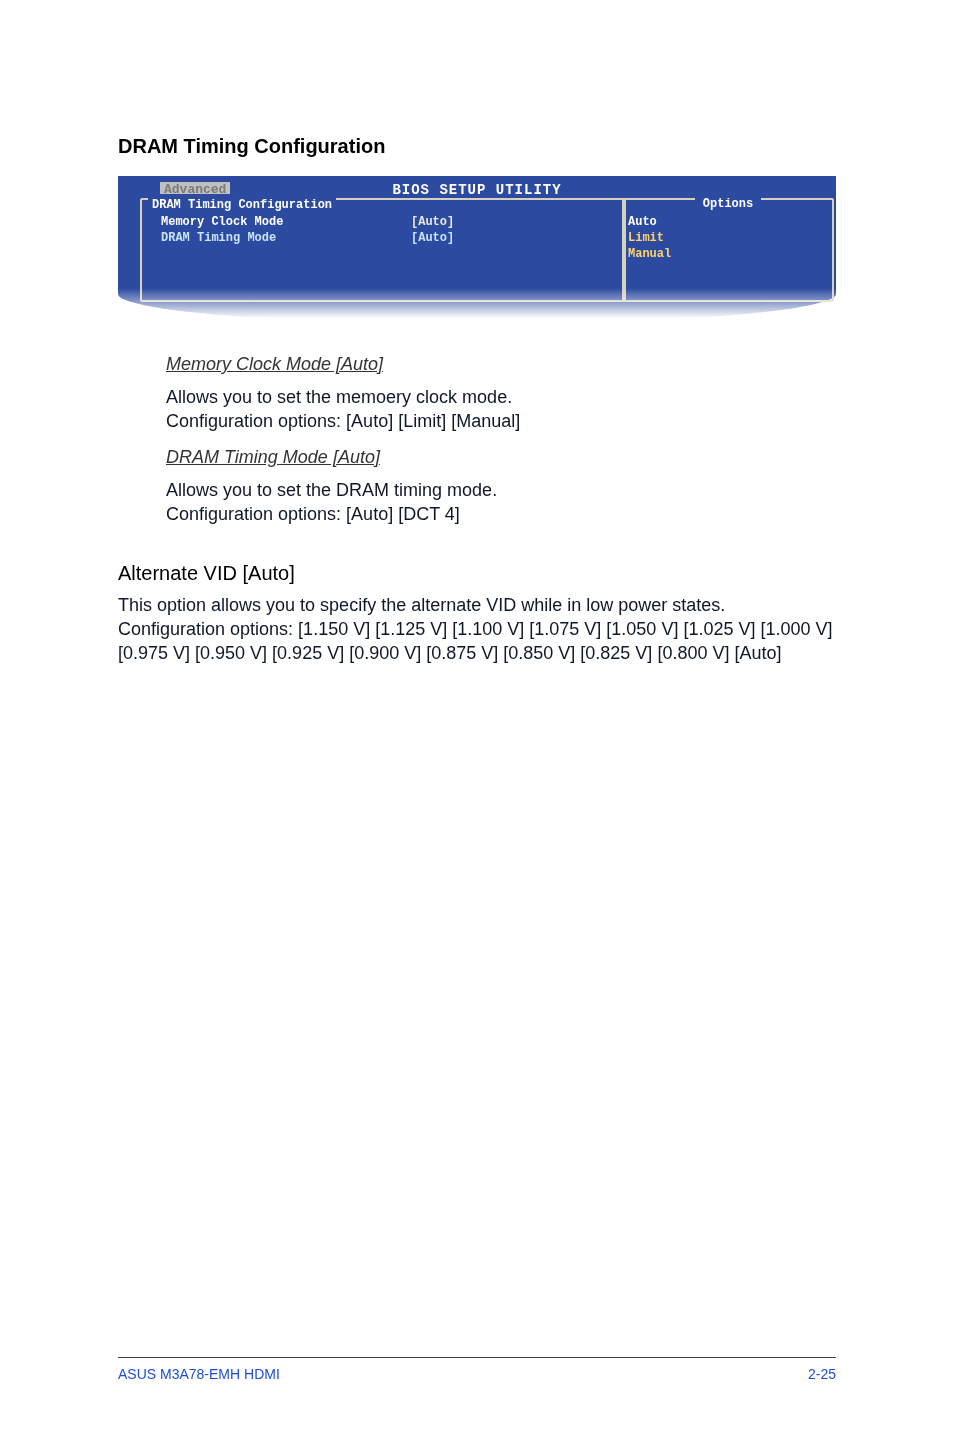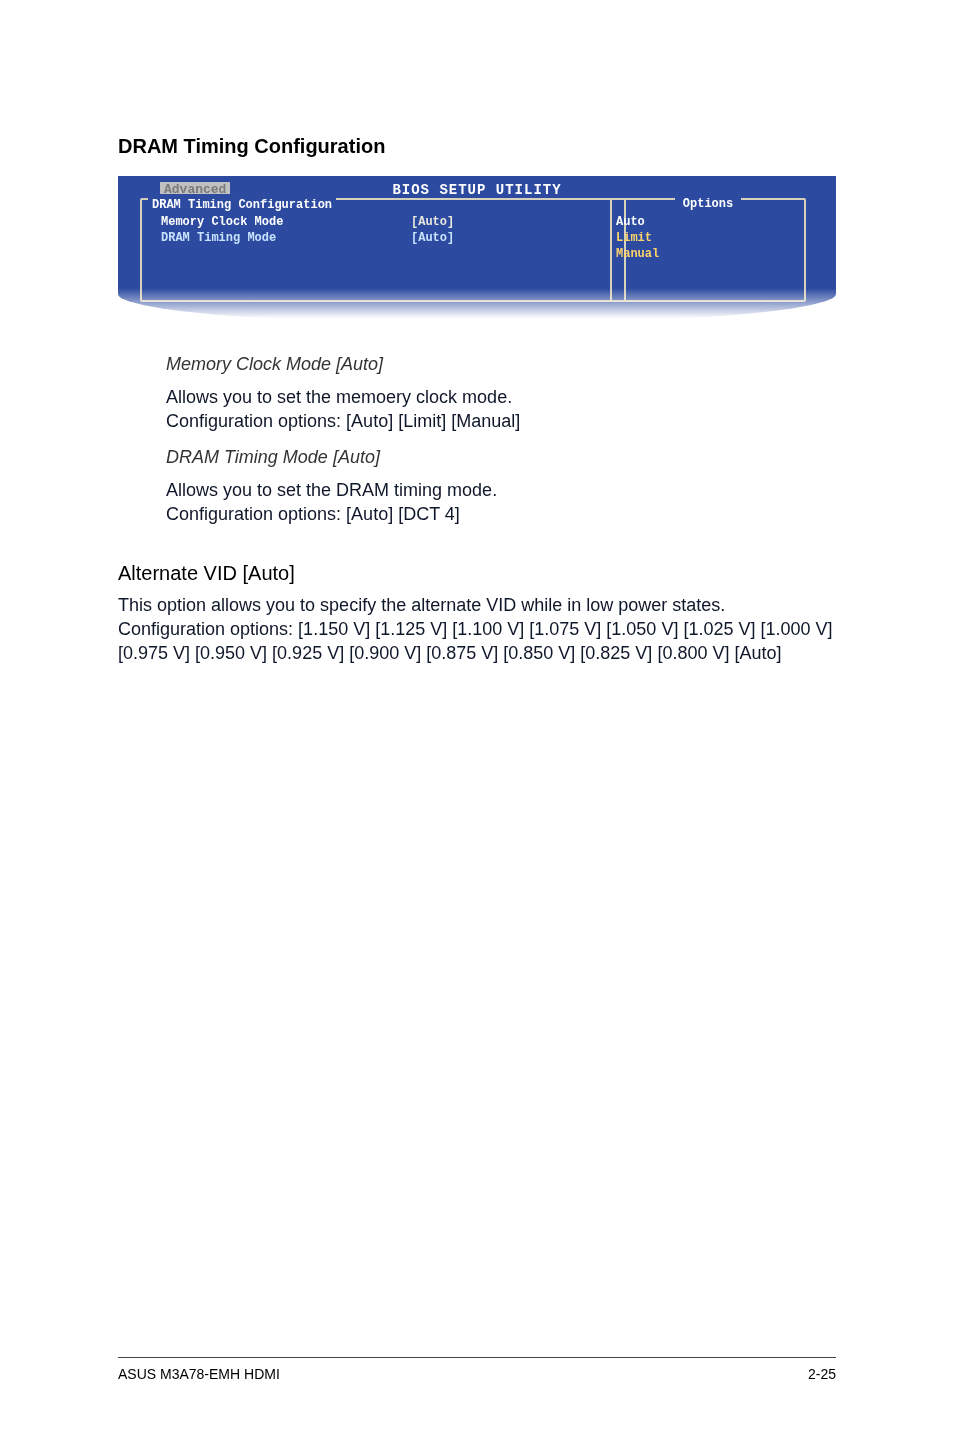--- a/index.html
+++ b/index.html
@@ -85,23 +85,23 @@
     font-weight: bold;
     line-height: 16px;
   }
   .bios-row .label { width: 250px; }
   .bios-row .label.sel { color: #ffffff; }
   .bios-row .label.unsel { color: #c9e3ff; }
   .bios-row .value.sel { color: #eae9de; }
   .bios-row .value.unsel { color: #c9e3ff; }
   .bios-right {
     position: absolute;
-    left: 492px;
+    left: 504px;
     top: 22px;
-    width: 196px;
+    width: 212px;
     height: 104px;
     border: 2px solid #d6d1ba;
     border-radius: 2px;
   }
   .bios-right-title-wrap {
     position: absolute;
     top: -7px;
     left: 0; right: 0;
     text-align: center;
   }
@@ -128,20 +128,21 @@
     height: 36px;
     background: linear-gradient(to bottom, rgba(255,255,255,0), #ffffff 85%);
     pointer-events: none;
   }
   .indent-block {
     margin-left: 48px;
     margin-right: 30px;
   }
   .italic-underline {
     font-style: italic;
+    text-decoration: underline;
     font-size: 18px;
     color: #333;
     margin-top: 6px;
     margin-bottom: 10px;
   }
   .body-text {
     font-size: 18px;
     line-height: 24px;
     color: #0f172a;
   }
@@ -154,21 +155,21 @@
   .footer {
     position: absolute;
     bottom: 56px;
     left: 118px;
     right: 118px;
     border-top: 1px solid #444;
     padding-top: 8px;
     display: flex;
     justify-content: space-between;
     font-size: 14px;
-    color: #000000;
+    color: #1d4ed8;
   }
 </style>
 </head>
 <body>
 
 <div class="page">
   <div class="heading-lg">DRAM Timing Configuration</div>
 
   <div class="bios-box">
     <div class="bios-bg"></div>

